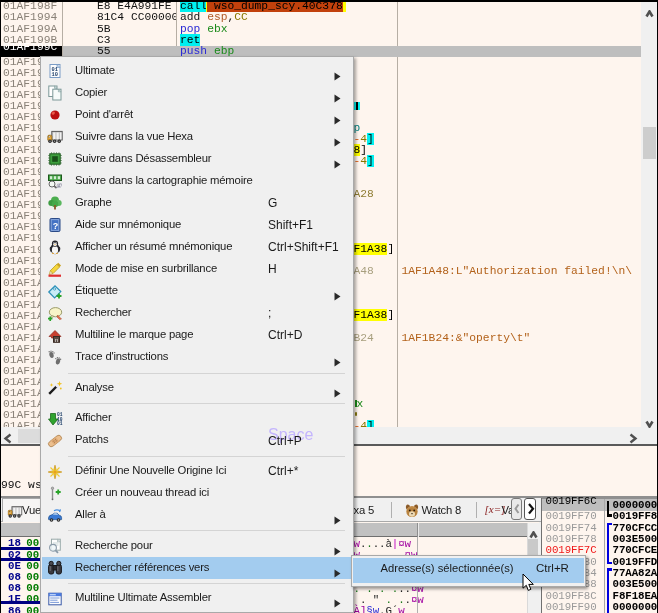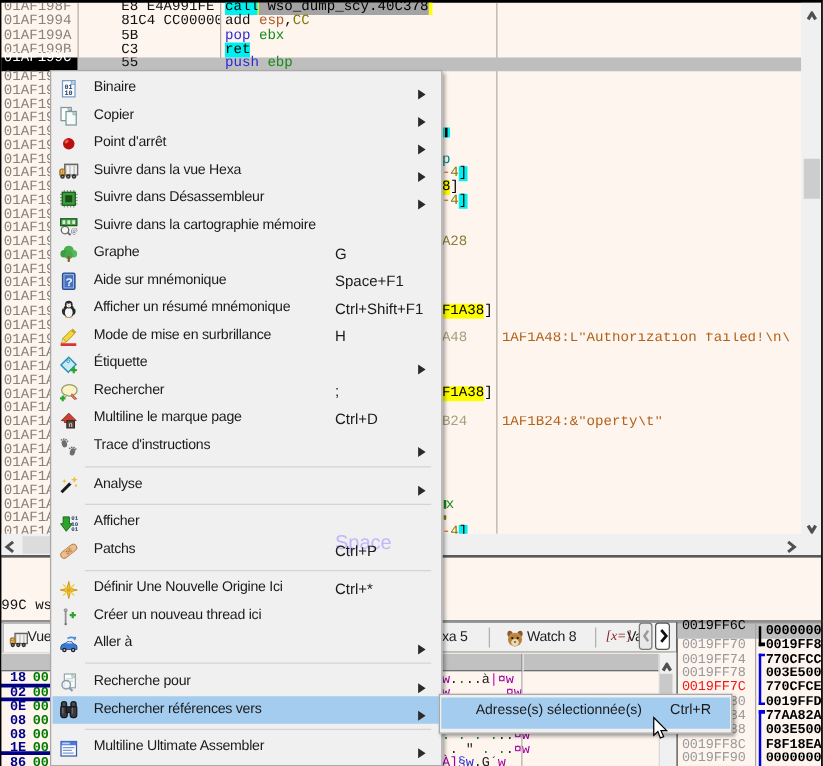--- a/index.html
+++ b/index.html
@@ -12,21 +12,21 @@
 
 </style></head><body>
 <div class="abs" style="left:1px;top:1.5px;width:655.5px;height:443.5px;background:#fef5ee;overflow:hidden"></div>
 <div class="abs" style="left:62px;top:1.5px;width:1px;height:425.5px;background:#b6aea4"></div>
 <div class="abs" style="left:176px;top:1.5px;width:1px;height:425.5px;background:#b6aea4"></div>
 <div class="abs" style="left:397px;top:1.5px;width:1px;height:425.5px;background:#b6aea4"></div>
 <div class="abs" style="left:1px;top:45.6px;width:61px;height:11.05px;background:#000"></div>
 <div class="abs" style="left:63px;top:45.6px;width:578px;height:11.05px;background:#bebebe"></div>
 <div class="abs mono d" style="left:3px;top:1.4px;color:#8a8278">01AF198F</div>
 <div class="abs mono d" style="left:97px;top:1.4px;width:79px;overflow:hidden;color:#111">E8 E4A991FE</div>
-<div class="abs mono d" style="left:180px;top:1.4px"><span style="padding:0 3px;margin-left:-3px;display:inline-block"><span style="color:#000;background:#00f0f0">call</span><span style="color:#000;background:#a3a3a3;box-shadow:3px 0 0 #ffff00,-1px 0 0 #ffff00"> wso_dump_scy.40C378</span></span></div>
+<div class="abs mono d" style="left:180px;top:1.4px"><span style="padding:0 3px;margin-left:-3px;display:inline-block"><span style="color:#000;background:#00f0f0">call</span><span style="color:#000;background:#c2410c;box-shadow:3px 0 0 #ffff00,-1px 0 0 #ffff00"> wso_dump_scy.40C378</span></span></div>
 <div class="abs mono d" style="left:3px;top:12.450000000000001px;color:#8a8278">01AF1994</div>
 <div class="abs mono d" style="left:97px;top:12.450000000000001px;width:79px;overflow:hidden;color:#111">81C4 CC00000</div>
 <div class="abs mono d" style="left:180px;top:12.450000000000001px"><span style="color:#111">add</span><span style="color:#111"> </span><span style="color:#b05a28">esp</span><span style="color:#111">,</span><span style="color:#887700">CC</span></div>
 <div class="abs mono d" style="left:3px;top:23.5px;color:#8a8278">01AF199A</div>
 <div class="abs mono d" style="left:97px;top:23.5px;width:79px;overflow:hidden;color:#111">5B</div>
 <div class="abs mono d" style="left:180px;top:23.5px"><span style="color:#2b2bd5">pop</span><span style="color:#111"> </span><span style="color:#1a8a1a">ebx</span></div>
 <div class="abs mono d" style="left:3px;top:34.550000000000004px;color:#8a8278">01AF199B</div>
 <div class="abs mono d" style="left:97px;top:34.550000000000004px;width:79px;overflow:hidden;color:#111">C3</div>
 <div class="abs mono d" style="left:180px;top:34.550000000000004px"><span style="padding:0 3px;margin-left:-3px;display:inline-block"><span style="color:#000;background:#00f0f0">ret</span></span></div>
 <div class="abs mono d" style="left:3px;top:42px;color:#ffffff">01AF199C</div>
@@ -211,21 +211,21 @@
     </svg></div>
 <div class="abs" style="left:528px;top:539px;width:10px;height:17px;background:#c9c9c9"></div>
 <div class="abs" style="left:538.5px;top:521.5px;width:2px;height:91.5px;background:#f0f0f0"></div>
 <div class="abs" style="left:40px;top:56px;width:313.5px;height:557px;background:#f0f0f0;border:1px solid #a9a9a9;box-shadow:2px 2px 3px rgba(0,0,0,0.35)"></div>
 <div class="abs" style="left:47px;top:63.0px;width:16px;height:16px"><svg width="16" height="16" viewBox="0 0 16 16">
       <rect x="3" y="1.5" width="10" height="13" fill="#fdfdfd" stroke="#7a9cc6"></rect>
       <path d="M10 1.5 L13 4.5 L10 4.5 Z" fill="#cfe0f0" stroke="#7a9cc6" stroke-width="0.7"></path>
       <text x="4.6" y="8.4" font-size="5.4" font-family="Liberation Mono" font-weight="bold" fill="#20406a">01</text>
       <text x="4.6" y="13.2" font-size="5.4" font-family="Liberation Mono" font-weight="bold" fill="#20406a">10</text>
     </svg></div>
-<div class="abs sans ml" style="left:75px;top:63.5px">Binaire</div>
+<div class="abs sans ml" style="left:75px;top:63.5px">Ultimate</div>
 <div class="abs" style="left:334px;top:66.5px;width:7px;height:9px"><svg width="7" height="9">
       <path d="M0.5 0.5 L6.5 4.5 L0.5 8.5 Z" fill="#2a2a2a"></path>
     </svg></div>
 <div class="abs" style="left:47px;top:85.05px;width:16px;height:16px"><svg width="16" height="16" viewBox="0 0 16 16">
       <rect x="1.8" y="1" width="8.2" height="10.5" fill="#fff" stroke="#7c9898"></rect>
       <path d="M7.5 1 L10 3.4 L7.5 3.4 Z" fill="#d8ecea" stroke="#7c9898" stroke-width="0.6"></path>
       <rect x="5.8" y="4.2" width="8.2" height="10.8" fill="#f6fbfa" stroke="#7c9898"></rect>
       <path d="M11.4 4.2 L14 6.8 L11.4 6.8 Z" fill="#d8ecea" stroke="#7c9898" stroke-width="0.6"></path>
     </svg></div>
 <div class="abs sans ml" style="left:75px;top:85.55px">Copier</div>
@@ -287,21 +287,21 @@
       <rect x="7.1" y="10" width="1.8" height="4.5" fill="#8a5a2a"></rect>
     </svg></div>
 <div class="abs sans ml" style="left:75px;top:195.8px">Graphe</div>
 <div class="abs sans" style="left:268px;top:195.9px;font-size:12px;color:#1a1a1a">G</div>
 <div class="abs" style="left:47px;top:217.35000000000002px;width:16px;height:16px"><svg width="16" height="16" viewBox="0 0 16 16">
       <rect x="3" y="1.5" width="10" height="13" rx="1.2" fill="#4472c4" stroke="#2a4a86"></rect>
       <rect x="4.2" y="2.7" width="7.6" height="10.6" fill="none" stroke="#9ab4e0" stroke-width="0.8"></rect>
       <text x="5.7" y="11.5" font-size="9" font-family="Liberation Sans" font-weight="bold" fill="#fff">?</text>
     </svg></div>
 <div class="abs sans ml" style="left:75px;top:217.85000000000002px">Aide sur mnémonique</div>
-<div class="abs sans" style="left:268px;top:217.95000000000002px;font-size:12px;color:#1a1a1a">Space+F1</div>
+<div class="abs sans" style="left:268px;top:217.95000000000002px;font-size:12px;color:#1a1a1a">Shift+F1</div>
 <div class="abs" style="left:47px;top:239.40000000000003px;width:16px;height:16px"><svg width="16" height="16" viewBox="0 0 16 16">
       <ellipse cx="8" cy="9.8" rx="4.6" ry="5.4" fill="#26262c"></ellipse>
       <ellipse cx="8" cy="11" rx="3.1" ry="3.9" fill="#f6f6f6"></ellipse>
       <circle cx="8" cy="4.6" r="3.1" fill="#26262c"></circle>
       <ellipse cx="8" cy="5.4" rx="1.9" ry="1.5" fill="#f6f6f6"></ellipse>
       <circle cx="6.9" cy="4" r="0.7" fill="#fff"></circle>
       <circle cx="9.1" cy="4" r="0.7" fill="#fff"></circle>
       <circle cx="6.9" cy="4" r="0.35" fill="#000"></circle>
       <circle cx="9.1" cy="4" r="0.35" fill="#000"></circle>
       <path d="M7.1 5.2 L8.9 5.2 L8 6.3 Z" fill="#e8a020"></path>

